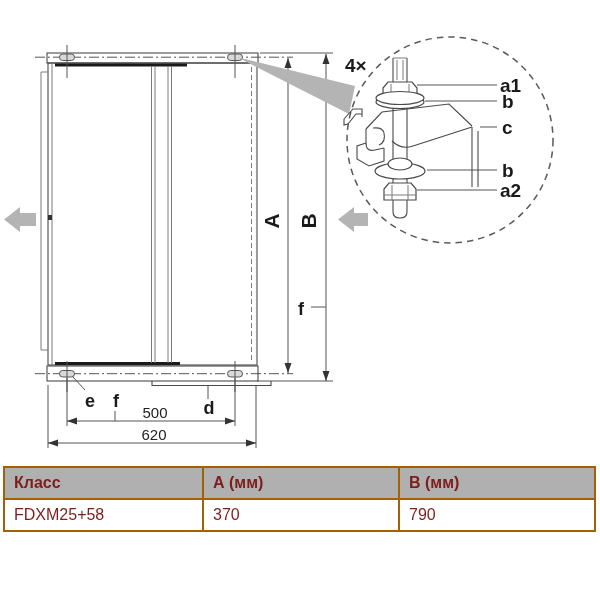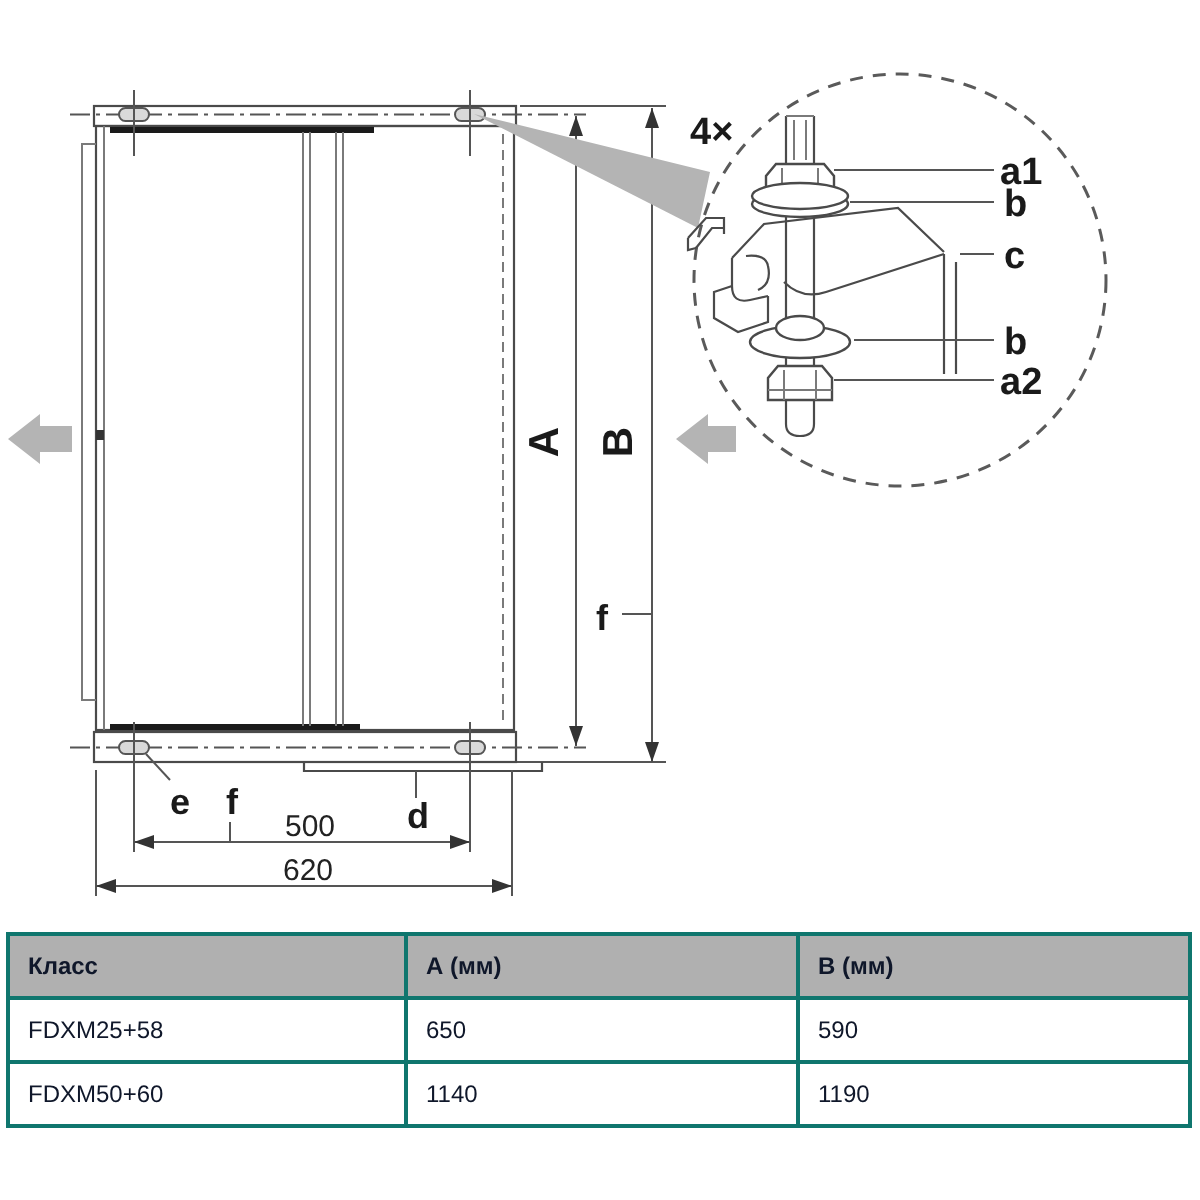--- a/index.html
+++ b/index.html
@@ -13,22 +13,22 @@
   .thin{stroke:#4a4a4a;stroke-width:1.1;fill:none;}
   .lite{stroke:#7a7a7a;stroke-width:1;fill:none;}
   .heavy{stroke:#1a1a1a;stroke-width:3;fill:none;}
   .dimline{stroke:#555;stroke-width:1;fill:none;}
   .centerline{stroke:#555;stroke-width:1;fill:none;stroke-dasharray:10 3 2 3;}
   .hidden-edge{stroke:#7a7a7a;stroke-width:1;fill:none;stroke-dasharray:5 3;}
   .arrowhead{fill:#333;stroke:none;}
   .grayfill{fill:#b4b4b4;stroke:none;}
   .whitepart{fill:#fff;stroke:#4a4a4a;stroke-width:1.2;}
   table.spec{position:absolute;left:3px;top:466px;width:591px;border-collapse:collapse;table-layout:fixed;}
-  table.spec th,table.spec td{border:2px solid #0f766e;padding:0 0 0 9px;height:30px;
-      font-size:12px;text-align:left;vertical-align:middle;color:#0f172a;background:#fff;}
+  table.spec th,table.spec td{border:2px solid #a16207;padding:0 0 0 9px;height:30px;
+      font-size:16px;text-align:left;vertical-align:middle;color:#7f1d1d;background:#fff;}
   table.spec th{background:#b0b0b0;font-weight:bold;}
 </style>
 </head>
 <body>
 
 <div class="stage">
 
 <svg width="600" height="462" viewBox="0 0 600 462">
 
   <g>
@@ -194,24 +194,19 @@
   <thead>
     <tr>
       <th>Класс</th>
       <th>А (мм)</th>
       <th>В (мм)</th>
     </tr>
   </thead>
   <tbody>
     <tr>
       <td>FDXM25+58</td>
-      <td>650</td>
-      <td>590</td>
-    </tr>
-    <tr>
-      <td>FDXM50+60</td>
-      <td>1140</td>
-      <td>1190</td>
+      <td>370</td>
+      <td>790</td>
     </tr>
   </tbody>
 </table>
 
 </div>
 
 </body></html>

